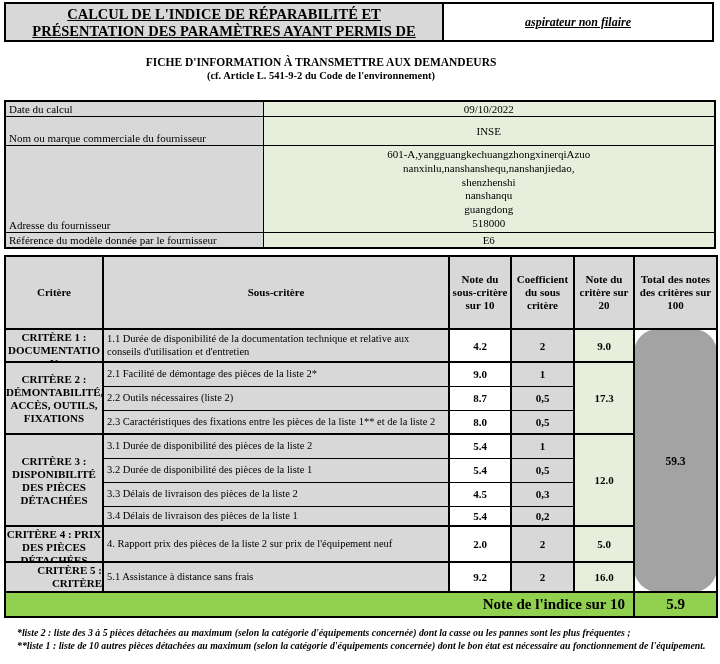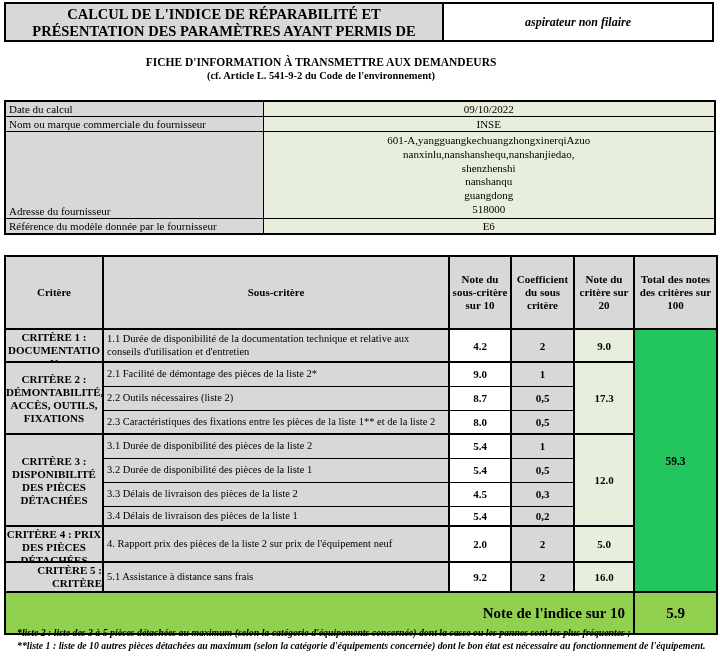--- a/index.html
+++ b/index.html
@@ -1,21 +1,21 @@
 <!DOCTYPE html>
 <html><head>
 <meta charset="utf-8">
 <style>
   html,body{margin:0;padding:0;background:#fff;}
   .doc{
     position:relative;width:720px;height:664px;background:#fff;
     font-family:"Liberation Serif", serif;color:#000;overflow:hidden;
   }
   
-  .top-band{position:absolute;left:4px;top:2px;width:710px;height:40px;border:2px solid #000;display:flex;box-sizing:border-box;}
+  .top-band{position:absolute;left:4px;top:2px;width:710px;height:40px;border:2px solid #000;display:flex;box-sizing:border-box;text-decoration:underline;}
   .title-cell{width:438px;background:#d8d8d8;border-right:2px solid #000;box-sizing:border-box;
     text-align:center;font-weight:bold;font-size:14.5px;line-height:17px;overflow:hidden;padding-top:2px;}
   .product-cell{flex:1;display:flex;align-items:center;justify-content:center;
     font-weight:bold;font-style:italic;font-size:12px;}
   
   .subheader{position:absolute;left:0;top:55px;width:642px;text-align:center;font-weight:bold;}
   .subheader .l1{font-size:11.5px;line-height:14px;}
   .subheader .l2{font-size:10.5px;line-height:13px;}
   
   table{border-collapse:collapse;}
@@ -31,21 +31,21 @@
   .main th{background:#d8d8d8;font-weight:bold;font-size:11px;line-height:13px;text-align:center;vertical-align:middle;border-bottom-width:2px;padding:0 2px;}
   .crit{background:#d8d8d8;font-weight:bold;font-size:11px;text-align:center;vertical-align:top;padding:0;}
   .crit .clip{overflow:hidden;line-height:13px;padding-top:1px;}
   .crit.vmid{vertical-align:middle;}
   .crit.left .clip{text-align:right;padding-left:2px;}
   .sub{background:#d8d8d8;font-size:10.5px;line-height:12.5px;text-align:left;vertical-align:middle;padding:0 3px;}
   .score{background:#fff;border:2px solid #000;}
   .score,.coef,.n20,.tot{font-weight:bold;font-size:11px;text-align:center;vertical-align:middle;}
   .coef{background:#d8d8d8;}
   .n20{background:#e7efdc;border-top-width:2px;border-bottom-width:2px;}
-  .tot{background:#22c55e;font-size:11.5px;}
+  .tot{background:#a3a3a3;font-size:11.5px;border-radius:24px;}
   .bt2{border-top-width:2px !important;}
   .final td{background:#92d050;border-top-width:2px;font-weight:bold;font-size:15px;}
   .final .flabel{text-align:right;padding-right:8px;vertical-align:middle;}
   .final .fval{text-align:center;vertical-align:middle;}
   
   .footnotes{position:absolute;left:6px;top:626px;width:702px;font-style:italic;font-weight:bold;font-size:9.8px;line-height:13px;text-align:left;margin-left:11px;}
 </style>
 </head>
 <body>
 
@@ -64,21 +64,21 @@
     <div class="l1">FICHE D'INFORMATION À TRANSMETTRE AUX DEMANDEURS</div>
     <div class="l2">(cf. Article L. 541-9-2 du Code de l'environnement)</div>
   </div>
 
   <table class="info">
     <tbody>
         <tr style="height:14px;">
       <td class="lbl">Date du calcul</td>
       <td class="val">09/10/2022</td>
     </tr>
-    <tr style="height:15px;border-radius:6px;">
+    <tr style="height:29px;border-radius:6px;">
       <td class="lbl">Nom ou marque commerciale du fournisseur</td>
       <td class="val">INSE</td>
     </tr>
     <tr style="height:86px;">
       <td class="lbl">Adresse du fournisseur</td>
       <td class="val addr">
         <div>601-A,yangguangkechuangzhongxinerqiAzuo</div>
         <div>nanxinlu,nanshanshequ,nanshanjiedao,</div>
         <div>shenzhenshi</div>
         <div>nanshanqu</div>
@@ -202,21 +202,21 @@
           <div>CRITÈRE 5 :</div>
           <div>CRITÈRE</div>
         </div>
       </td>
       <td class="sub bt2">5.1 Assistance à distance sans frais</td>
       <td class="score bt2">9.2</td>
       <td class="coef bt2">2</td>
       <td class="n20 bt2">16.0</td>
     </tr>
 
-    <tr class="final" style="height:42px;padding-left:20px;">
+    <tr class="final" style="height:25px;padding-left:20px;">
       <td class="flabel" colspan="5">Note de l'indice sur 10</td>
       <td class="fval">5.9</td>
     </tr>
   </tbody>
     </table>
 
   <div class="footnotes">
     <div>*liste 2 : liste des 3 à 5 pièces détachées au maximum (selon la catégorie d'équipements concernée) dont la casse ou les pannes sont les plus fréquentes ;</div>
     <div>**liste 1 : liste de 10 autres pièces détachées au maximum (selon la catégorie d'équipements concernée) dont le bon état est nécessaire au fonctionnement de l'équipement.</div>
   </div>

